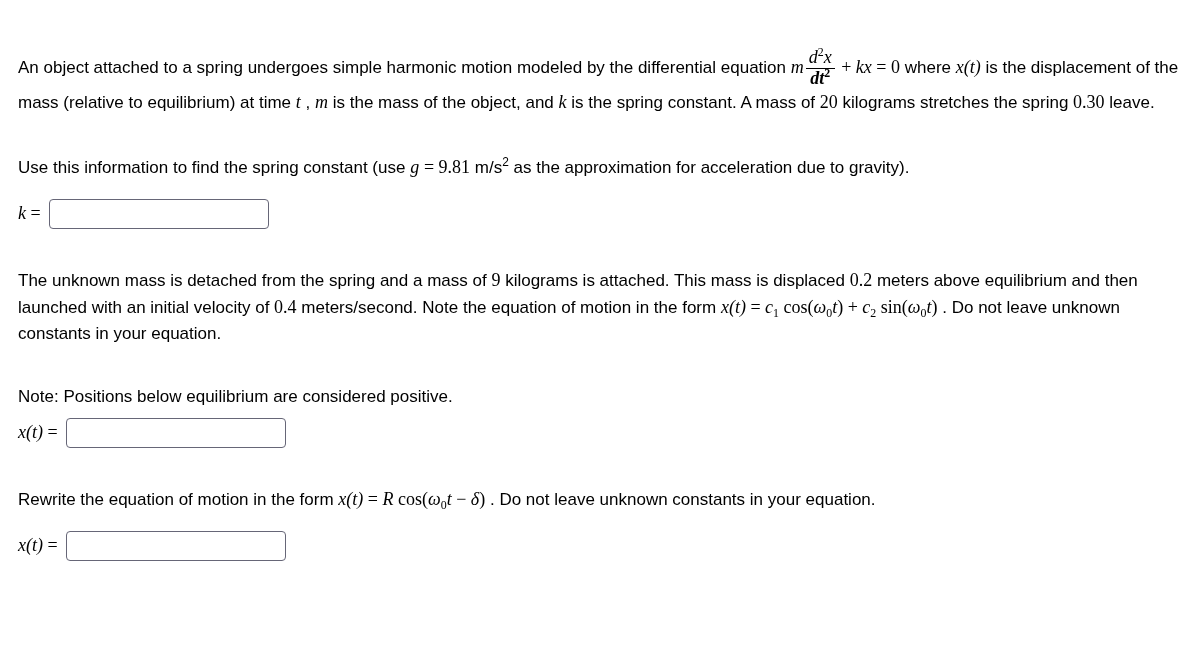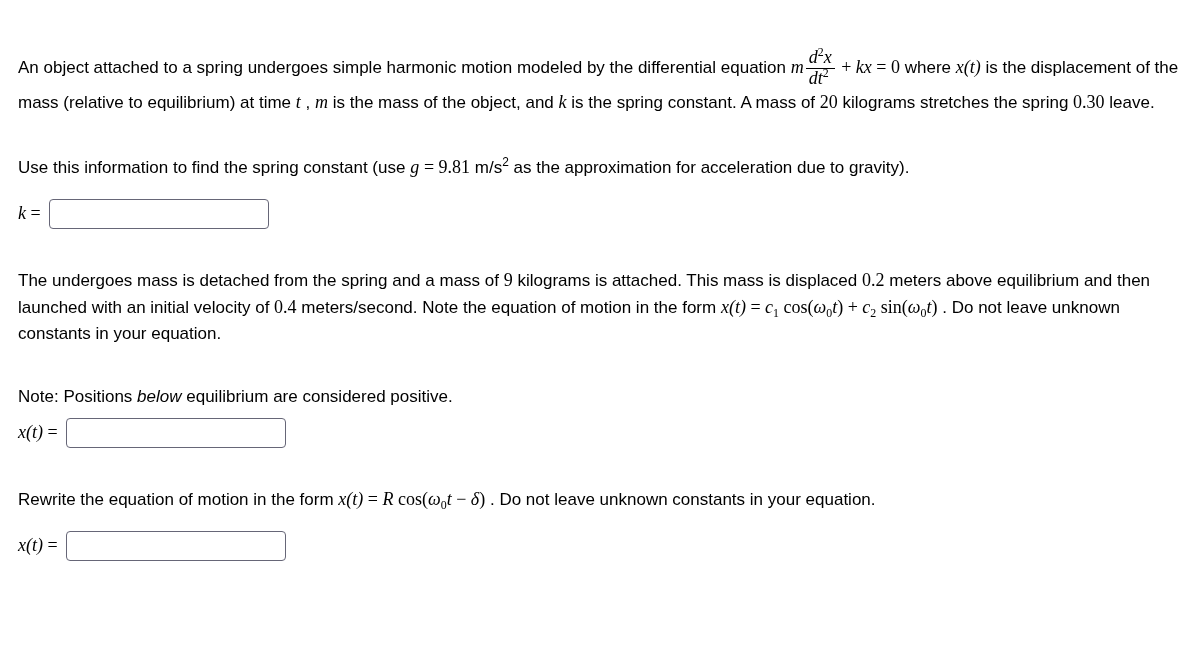--- a/index.html
+++ b/index.html
@@ -29,31 +29,33 @@
       font-family: 'Times New Roman', serif;
       font-size: 18px;
     }
     .math-num {
       font-family: 'Times New Roman', serif;
       font-size: 18px;
     }
     .frac {
       display: inline-block;
       vertical-align: middle;
+      text-align: center;
       line-height: 1.1;
       margin: 0 2px;
     }
     .frac .num {
       display: block;
       border-bottom: 1px solid #000;
       padding: 0 3px;
     }
     .frac .den {
       display: block;
       padding: 0 3px;
+      font-weight: bold;
     }
     .sup {
       font-size: 0.7em;
       vertical-align: super;
       line-height: 0;
     }
     .sub {
       font-size: 0.7em;
       vertical-align: sub;
       line-height: 0;
@@ -119,36 +121,36 @@
 
 <div class="input-row">
   <span class="input-label">
     <span class="math-var" style="font-style:italic">k</span>
     <span class="math-func"> = </span>
   </span>
   <input type="text" class="answer-input" style="">
 </div>
 
 <div class="paragraph">
-  <span>The undergoes mass is detached from the spring and a mass of </span>
+  <span>The unknown mass is detached from the spring and a mass of </span>
   <span class="math-num">9</span>
   <span> kilograms is attached. This mass is displaced </span>
   <span class="math-num">0.2</span>
   <span> meters above equilibrium and then launched with an initial velocity of </span>
   <span class="math-num">0.4</span>
   <span> meters/second. Note the equation of motion in the form </span>
   <span class="inline-math">
     <span class="math-var">x(t)</span><span class="math-func"> = </span><span class="math-var">c</span><span class="math-num sub">1</span><span class="math-func"> cos</span><span class="math-func">(</span><span class="math-var">ω</span><span class="math-num sub">0</span><span class="math-var">t</span><span class="math-func">)</span><span class="math-func"> + </span><span class="math-var">c</span><span class="math-num sub">2</span><span class="math-func"> sin</span><span class="math-func">(</span><span class="math-var">ω</span><span class="math-num sub">0</span><span class="math-var">t</span><span class="math-func">)</span>
   </span><span>. Do not leave unknown constants in your equation.</span>
 </div>
 
 <div class="paragraph" style="margin-bottom:4px">
   <span class="bold">Note:</span>
   <span> Positions </span>
-  <span style="font-style:italic">below</span>
+  <span style="">below</span>
   <span> equilibrium are considered positive.</span>
 </div>
 
 <div class="input-row">
   <span class="input-label">
     <span class="math-var">x(t)</span>
     <span class="math-func"> = </span>
   </span>
   <input type="text" class="answer-input" style="">
 </div>

